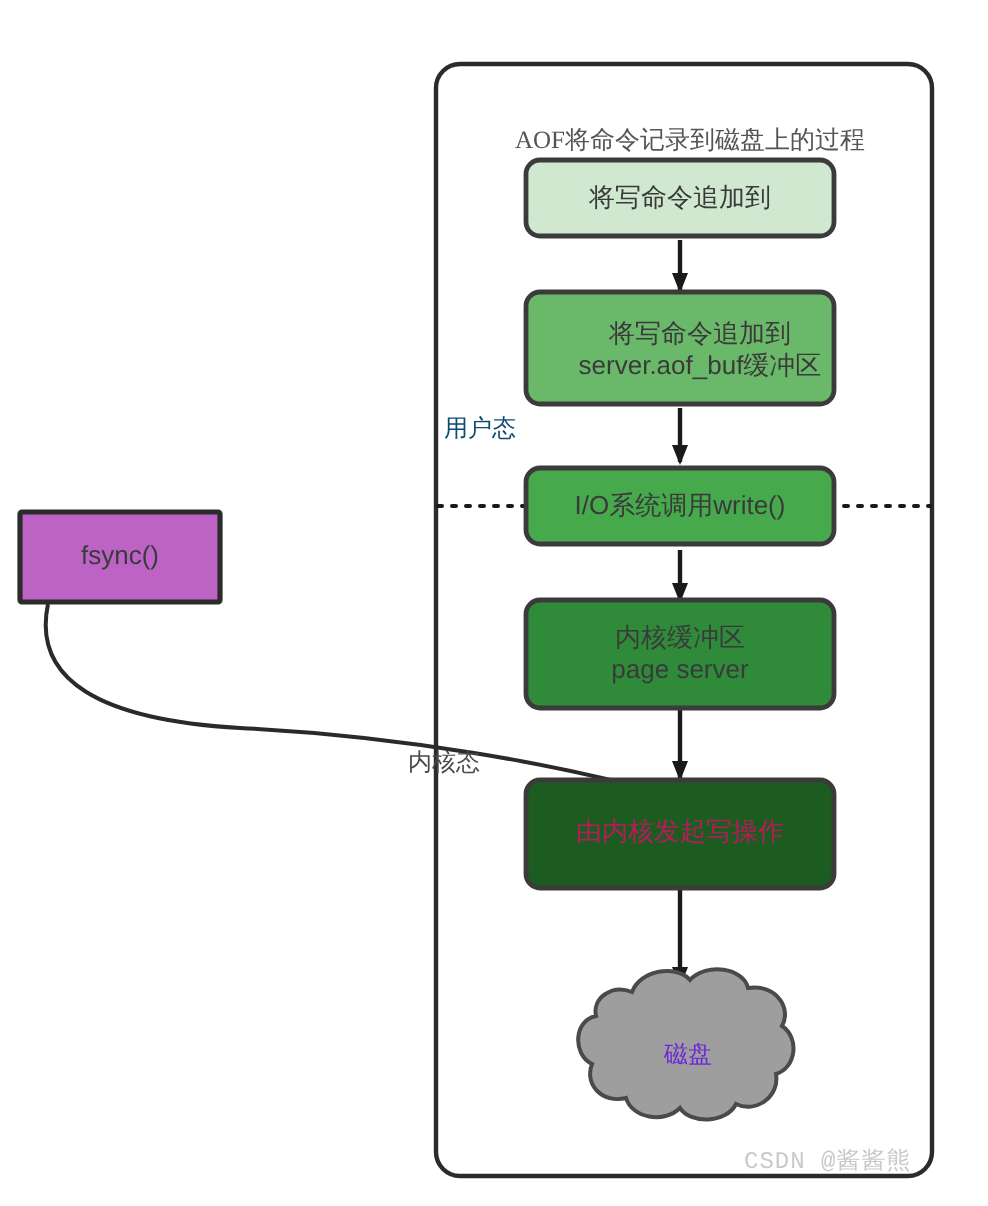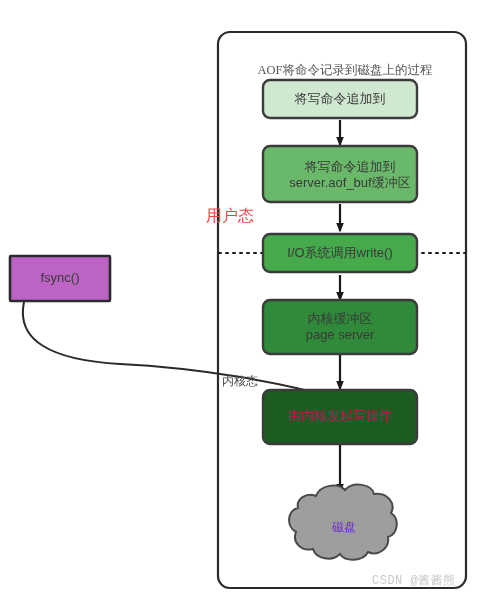--- a/index.html
+++ b/index.html
@@ -43,24 +43,24 @@
     font-family: Liberation Serif, serif;
   }
   #box1-label { left: 264px; top: 82px; width: 152px; height: 34px; font-size: 13px; }
   #box2-label { left: 264px; top: 151px; width: 152px; height: 48px; font-size: 13px; padding-left: 10px; }
   #box3-label { left: 264px; top: 236px; width: 152px; height: 34px; font-size: 13px; }
   #box4-label { left: 264px; top: 303px; width: 152px; height: 48px; font-size: 13px; }
   #box5-label { left: 264px; top: 392px; width: 152px; height: 48px; font-size: 13px; color: #be185d; }
   #cloud-label { left: 298px; top: 505px; width: 92px; height: 44px; font-size: 12px; color: #6d28d9; }
   #fsync-label { left: 12px; top: 259px; width: 96px; height: 38px; font-size: 13px; color: #3a3a3a; }
   #user-mode-label {
-    position: absolute; left: 206px; top: 206px; font-size: 16px; color: #ef4444;
+    position: absolute; left: 222px; top: 206px; font-size: 12px; color: #0c4a6e;
   }
   #kernel-mode-label {
-    position: absolute; left: 222px; top: 373px; font-size: 12px; color: #4a4a4a;
+    position: absolute; left: 204px; top: 373px; font-size: 12px; color: #4a4a4a;
   }
   #watermark {
     position: absolute;
     left: 372px;
     top: 572px;
     font-size: 12px;
     color: #c9c9c9;
     letter-spacing: 0.5px;
     font-family: Liberation Mono, monospace;
   }

